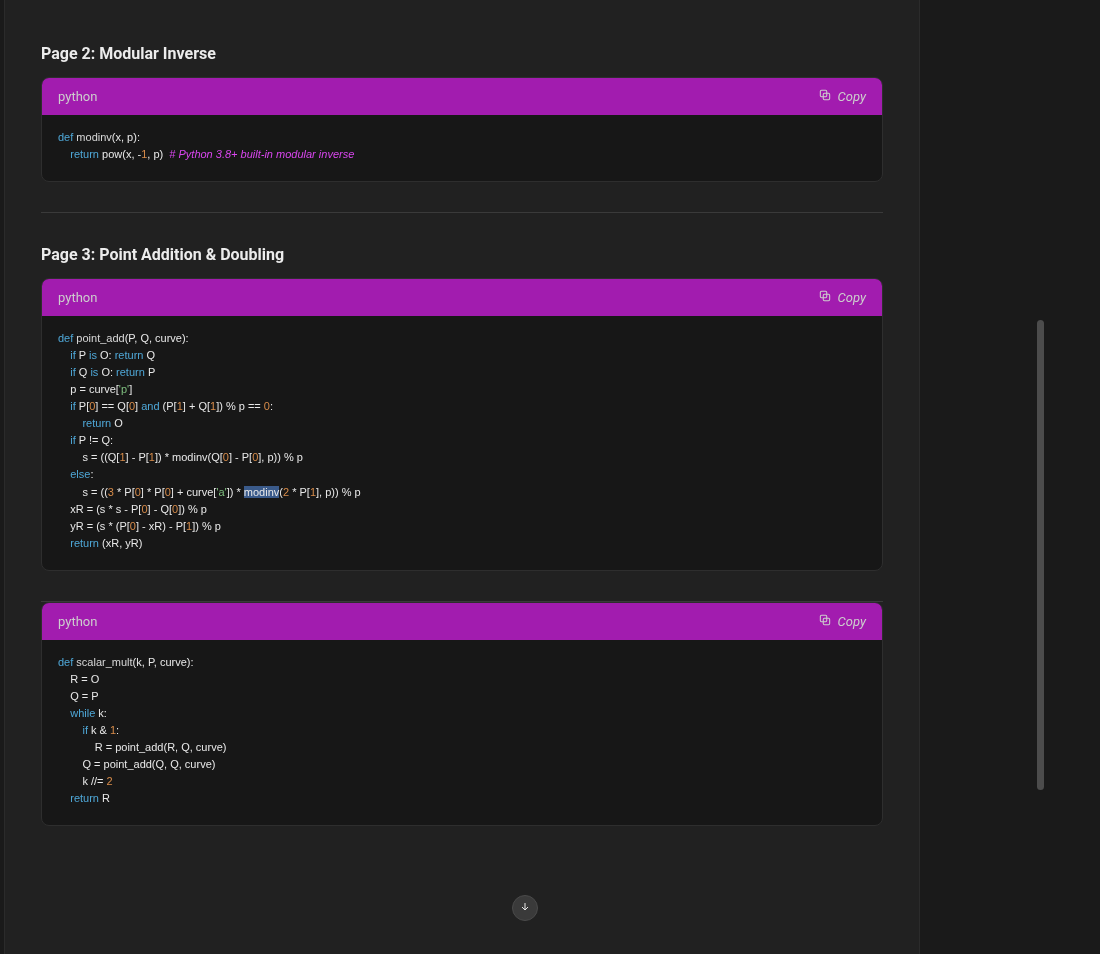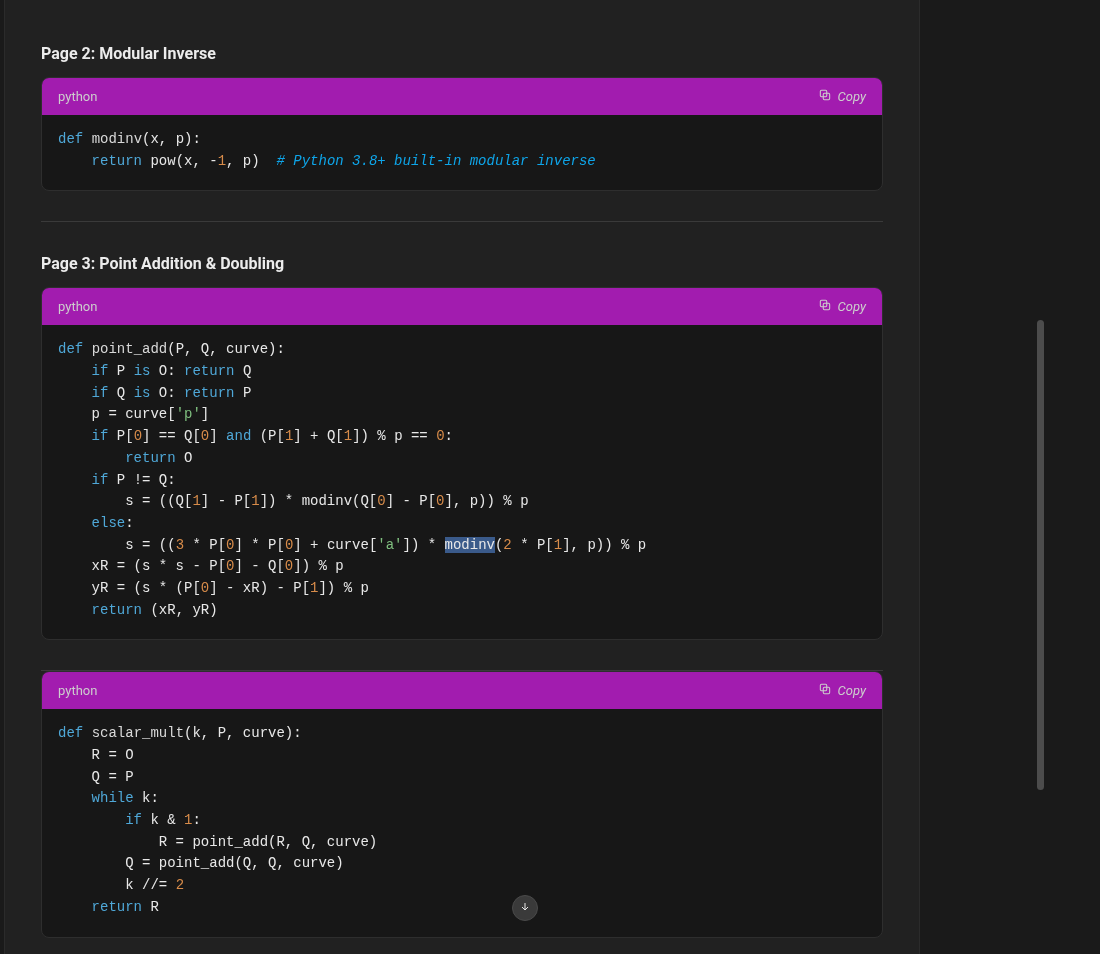--- a/index.html
+++ b/index.html
@@ -73,33 +73,33 @@
   }
   .copy-btn svg {
     width: 14px;
     height: 14px;
     stroke: #cdcdcd;
     fill: none;
     stroke-width: 1.8;
   }
   pre.code-body {
     padding: 14px 16px 18px 16px;
-    font-family: Liberation Mono, monospace;
-    font-size: 14px;
+    font-family: Liberation Sans, sans-serif;
+    font-size: 11px;
     line-height: 1.55;
     color: #e8e8e8;
     white-space: pre;
     overflow-x: auto;
   }
   
   .kw  { color: #4fa8d8; }      
   .fn  { color: #d9d9d9; }
   .num { color: #d88c4a; }
   .str { color: #7fbf7f; }
-  .cmt { color: #0ea5e9; font-style: italic; }
+  .cmt { color: #d946ef; font-style: italic; }
   .hl  { background: #3a5a8a; }
 
   .scroll-down-btn {
     position: absolute;
     left: 512px;
     top: 895px;
     width: 26px;
     height: 26px;
     border-radius: 50%;
     background: #3a3a3a;

